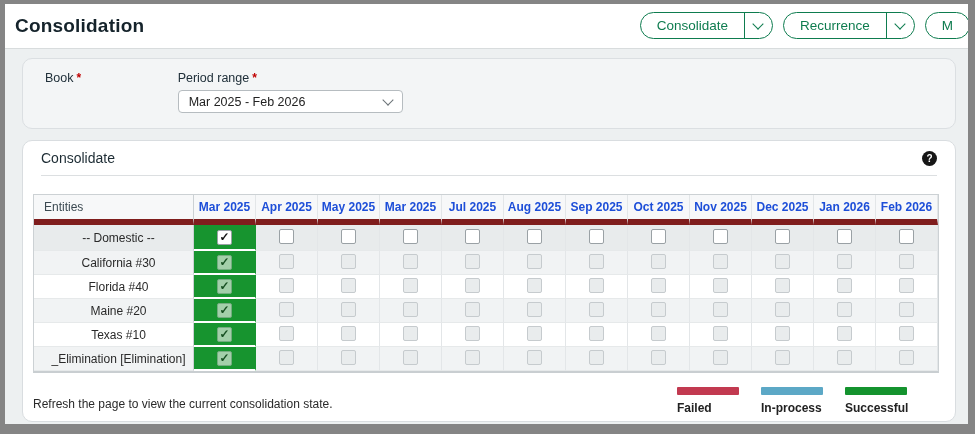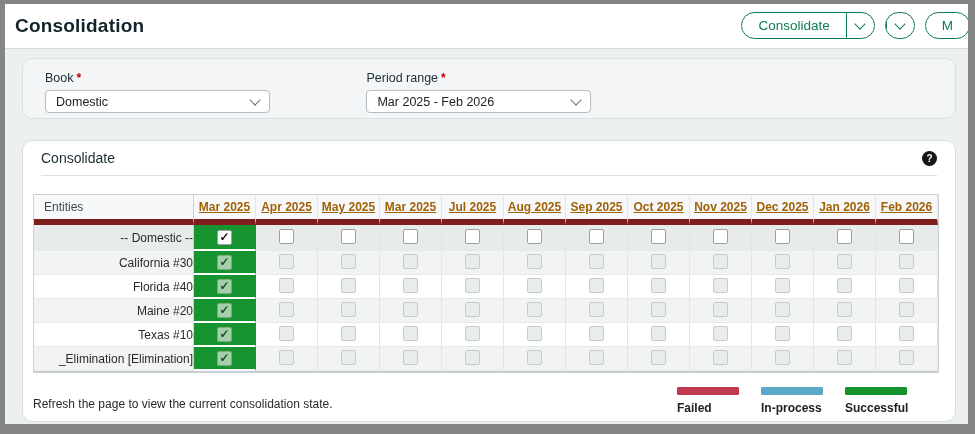--- a/index.html
+++ b/index.html
@@ -17,21 +17,21 @@
   .pill{display:flex;align-items:stretch;height:27px;box-sizing:border-box;
     border:1.6px solid #0e7c4f;border-radius:15px;background:#fff;color:#0e7c4f;
     font-size:13.5px;overflow:hidden;white-space:nowrap;}
   .pill .main{padding:0 16px;display:flex;align-items:center;cursor:pointer;}
   .pill .arrow{border-left:1.6px solid #0e7c4f;width:27px;display:flex;
     align-items:center;justify-content:center;cursor:pointer;}
   .chev{width:7px;height:7px;border-right:1.7px solid #0e7c4f;border-bottom:1.7px solid #0e7c4f;
     transform:rotate(45deg);margin-top:-4px;}
   .chev.gray{border-color:#6a7277;}
   
-  .filters{position:absolute;left:17px;top:54px;width:934px;height:61px;box-sizing:border-box;
+  .filters{position:absolute;left:17px;top:54px;width:934px;height:71px;box-sizing:border-box;
     background:#f3f5f6;border:1px solid #dbdfe2;border-radius:10px;padding:12px 0 0 22px;}
   .field{display:inline-block;vertical-align:top;}
   .field+.field{margin-left:92px;}
   .field-label{font-size:12.5px;color:#20303a;margin-bottom:5px;}
   .req{color:#c00000;font-weight:700;font-size:12px;vertical-align:top;margin-left:3px;}
   .select{width:225px;height:23px;box-sizing:border-box;background:#fff;
     border:1px solid #b6bcc0;border-radius:4px;display:flex;align-items:center;
     justify-content:space-between;padding:0 10px;font-size:12.5px;color:#222;cursor:pointer;}
   
   .panel{position:absolute;left:17px;top:136px;width:934px;height:282px;box-sizing:border-box;
@@ -42,24 +42,24 @@
   .help-icon{width:15px;height:15px;border-radius:50%;background:#161616;color:#fff;
     font-size:10px;font-weight:700;display:flex;align-items:center;justify-content:center;cursor:pointer;}
   
   table.grid{border-collapse:separate;border-spacing:0;margin:18px 0 0 10px;
     border:1px solid #ccd1d4;border-bottom:2px solid #c9ced1;}
   .grid th,.grid td{box-sizing:border-box;padding:0;}
   .grid th{height:30px;background:#f7f8f9;font-weight:400;font-size:12px;color:#3c4a52;
     border-bottom:6px solid #7f1d1d;border-right:1px solid #e3e6e8;}
   .grid th.entity-h{width:160px;text-align:left;padding-left:10px;border-right:1px solid #ccd1d4;}
   .grid th.month-col{width:62px;text-align:center;}
-  .month-link{color:#a16207;font-weight:700;font-size:12px;text-decoration:underline;cursor:pointer;}
+  .month-link{color:#1d4ed8;font-weight:700;font-size:12px;cursor:pointer;}
   .grid td{height:24px;font-size:12px;color:#2a2a2a;border-bottom:1px solid #e6e9ea;
     border-right:1px solid #e3e6e8;text-align:center;}
-  .grid td.entity-cell{text-align:right;padding-left:10px;border-right:1px solid #ccd1d4;}
+  .grid td.entity-cell{text-align:center;padding-left:10px;border-right:1px solid #ccd1d4;}
   .grid tr.parent td{height:26px;}
   .grid tr.parent{background:#e8ebec;}
   .grid tr.child{background:#fff;}
   .grid tr.child:nth-child(even){background:#f1f3f4;}
   .grid td.success{background:#17942f;border-bottom:2px solid #fff;border-right:1px solid #17942f;}
   .cb{display:inline-flex;width:15px;height:15px;box-sizing:border-box;border:1px solid #9aa1a5;
     background:#fff;border-radius:2px;align-items:center;justify-content:center;
     font-size:12px;font-weight:700;color:#111;line-height:1;cursor:pointer;}
   .cb-disabled{background:#e9eced;border-color:#c6cbce;cursor:default;}
   .cb-checked.cb-disabled{background:#a3cfaa;border-color:#74ad80;color:#174f22;}
@@ -80,38 +80,35 @@
   <div class="topbar">
     <div class="page-title">Consolidation</div>
     <div class="toolbar">
       <div class="pill">
         <div class="main">Consolidate</div>
         <div class="arrow">
           <span class="chev"></span>
         </div>
       </div>
       <div class="pill">
+        <div class="main">Recurrence</div>
         <div class="arrow">
           <span class="chev"></span>
         </div>
       </div>
       <div class="pill">
         <div class="main">M</div>
       </div>
     </div>
   </div>
 
   <div class="filters">
     <div class="field">
       <div class="field-label">
         <span>Book</span><span class="req">*</span>
-      </div>
-      <div class="select">
-        <span>Domestic</span>
-        <span class="chev gray"></span>
       </div>
     </div>
     <div class="field">
       <div class="field-label">
         <span>Period range</span><span class="req">*</span>
       </div>
       <div class="select">
         <span>Mar 2025 - Feb 2026</span>
         <span class="chev gray"></span>
       </div>

